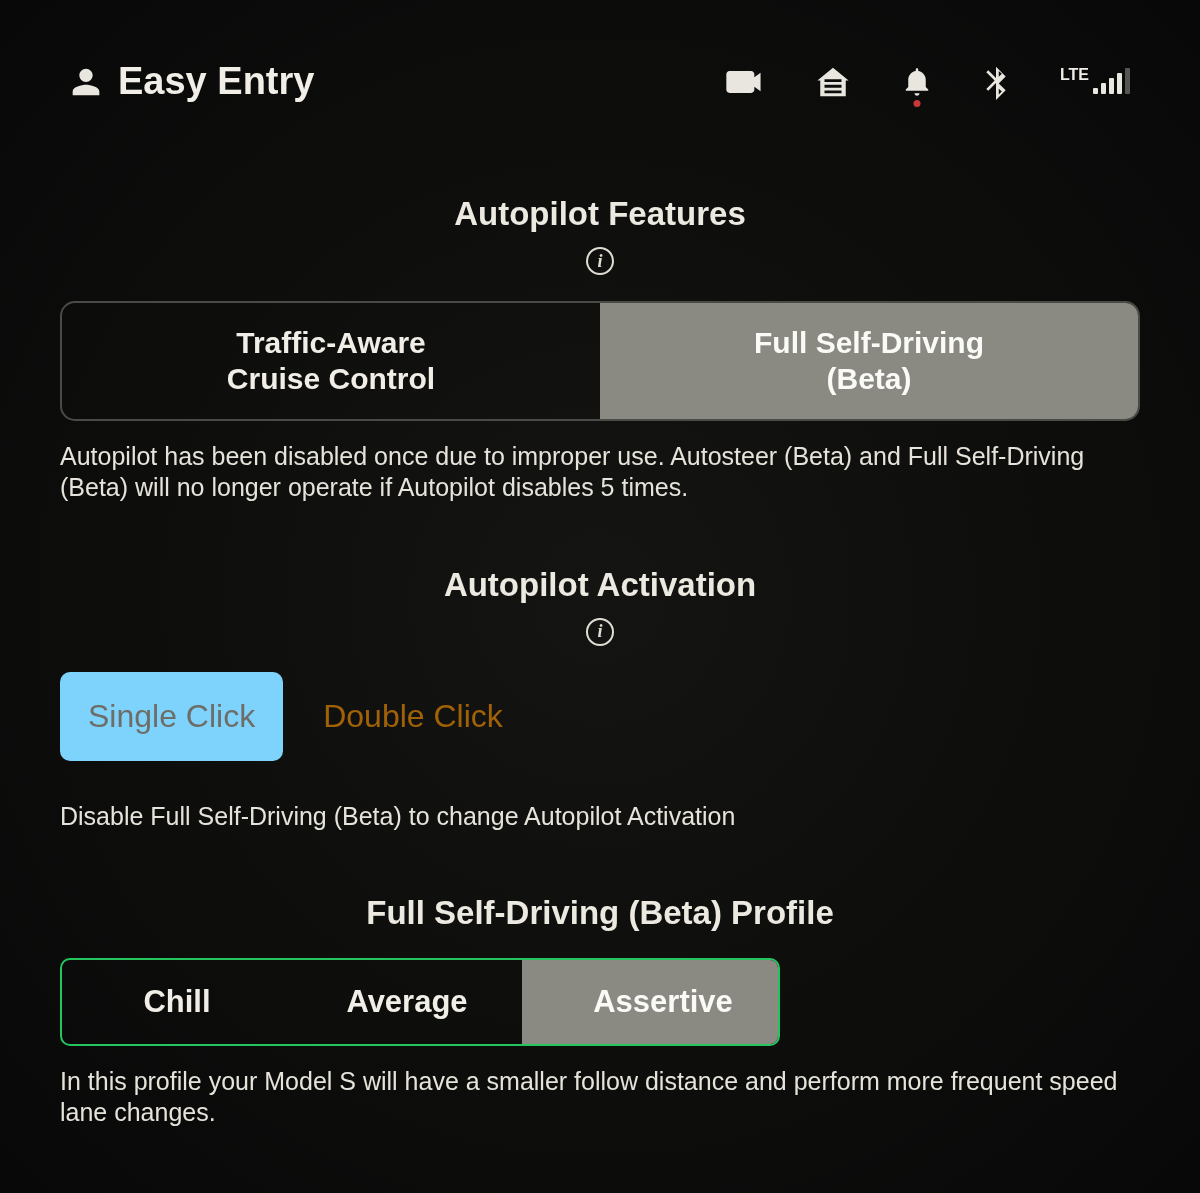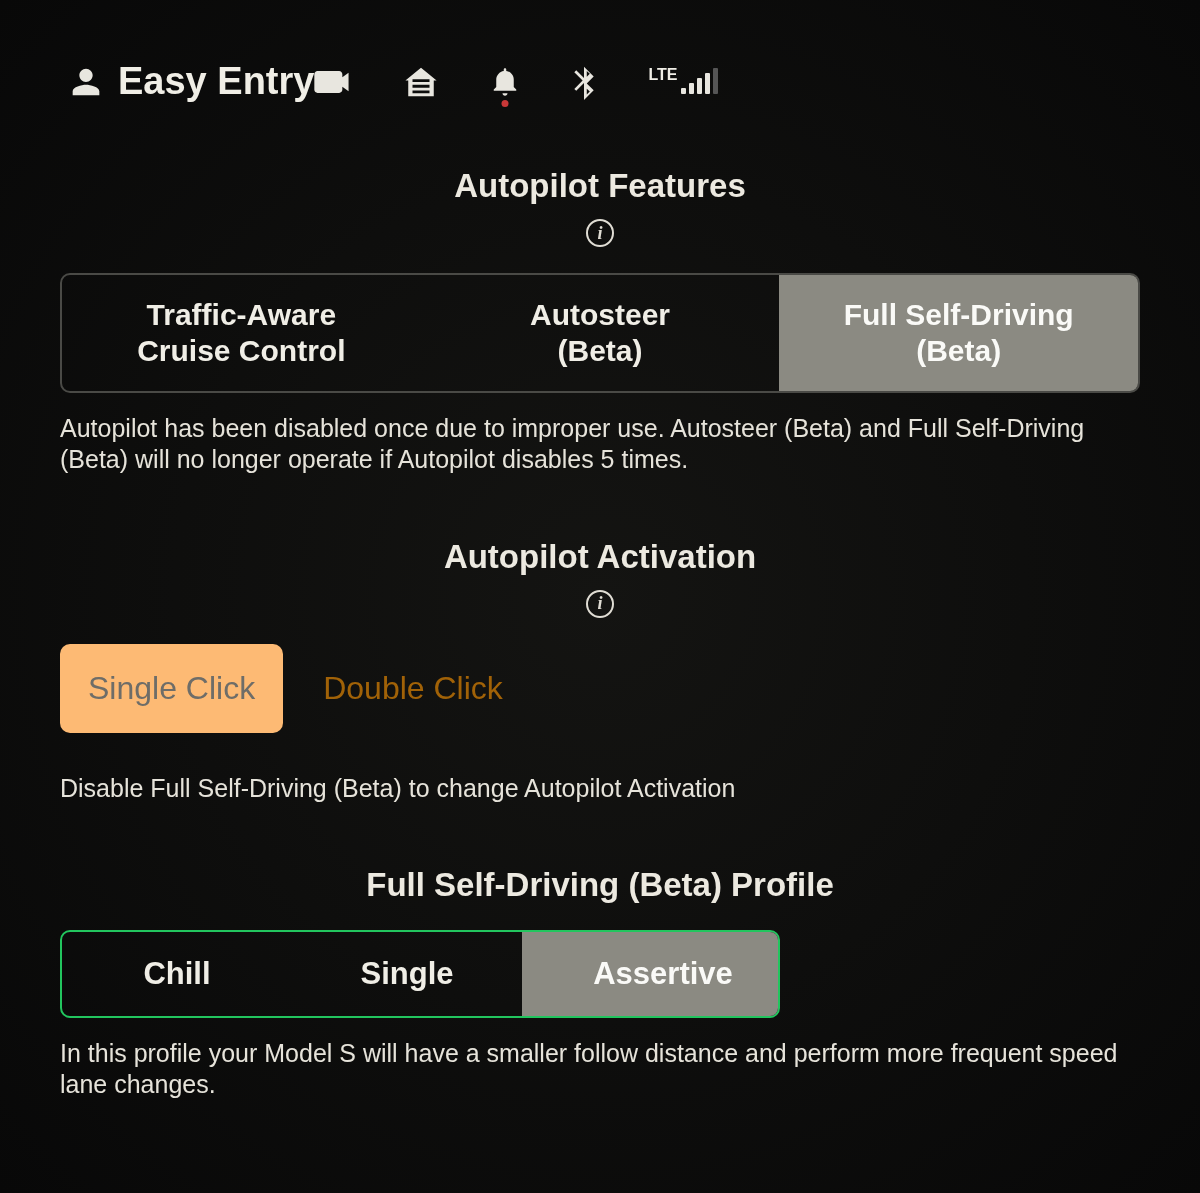--- a/index.html
+++ b/index.html
@@ -15,21 +15,22 @@
       font-family: -apple-system, BlinkMacSystemFont, "Helvetica Neue", sans-serif;
       color: #e8e6df;
       overflow: hidden;
     }
     .container {
       padding: 60px 60px 0 60px;
     }
     .status-bar {
       display: flex;
       align-items: center;
-      margin-bottom: 64px;
+      justify-content: space-between;
+      margin-bottom: 92px;
       padding: 0 10px;
     }
     .profile-group {
       display: flex;
       align-items: center;
       gap: 16px;
     }
     .profile-name {
       font-size: 38px;
       font-weight: 700;
@@ -109,21 +110,21 @@
       font-style: italic;
       font-weight: 700;
       font-size: 18px;
       color: #e0ddd4;
       cursor: pointer;
     }
 
     .seg-control {
       display: flex;
       border: 2px solid #4a4a46;
-      border-radius: 10px;
+      border-radius: 15px;
       overflow: hidden;
     }
     .seg-option {
       flex: 1;
       text-align: center;
       padding: 22px 10px;
       font-size: 30px;
       font-weight: 600;
       color: #f0eee6;
       line-height: 1.2;
@@ -150,21 +151,21 @@
       display: flex;
       width: 500px;
       margin-top: 24px;
     }
     .act-option {
       padding: 26px 28px;
       font-size: 32px;
       font-weight: 500;
     }
     .act-option.disabled-selected {
-      background: #fdba74;
+      background: #7dd3fc;
       color: #6e6d68;
       border-radius: 10px;
     }
     .act-option.disabled-unselected {
       color: #a16207;
       margin-left: 12px;
     }
     .disabled-note {
       margin-top: 40px;
     }
@@ -241,23 +242,20 @@
 
   <div>
     <div class="section-title-row">
       <span class="section-title">Autopilot Features</span>
       <span class="info-circle">i</span>
     </div>
     <div class="seg-control">
       <div class="seg-option">
         <span style="display:inline-block;max-width:260px;">Traffic-Aware Cruise Control</span>
       </div>
-      <div class="seg-option">
-        <span style="display:inline-block;max-width:180px;">Autosteer (Beta)</span>
-      </div>
       <div class="seg-option selected">
         <span style="display:inline-block;max-width:280px;">Full Self-Driving (Beta)</span>
       </div>
     </div>
     <div class="warning-text">Autopilot has been disabled once due to improper use. Autosteer (Beta) and Full Self-Driving (Beta) will no longer operate if Autopilot disables 5 times.</div>
   </div>
 
   <div class="section-block">
     <div class="section-title-row">
       <span class="section-title">Autopilot Activation</span>
@@ -269,19 +267,19 @@
     </div>
     <div class="disabled-note">Disable Full Self-Driving (Beta) to change Autopilot Activation</div>
   </div>
 
   <div class="section-block">
     <div class="section-title-row">
       <span class="section-title">Full Self-Driving (Beta) Profile</span>
     </div>
     <div class="profile-control">
       <div class="profile-option">Chill</div>
-      <div class="profile-option">Single</div>
+      <div class="profile-option">Average</div>
       <div class="profile-option selected">Assertive</div>
     </div>
     <div class="helper-text">In this profile your Model S will have a smaller follow distance and perform more frequent speed lane changes.</div>
   </div>
 
 </div>
 
 </body></html>

